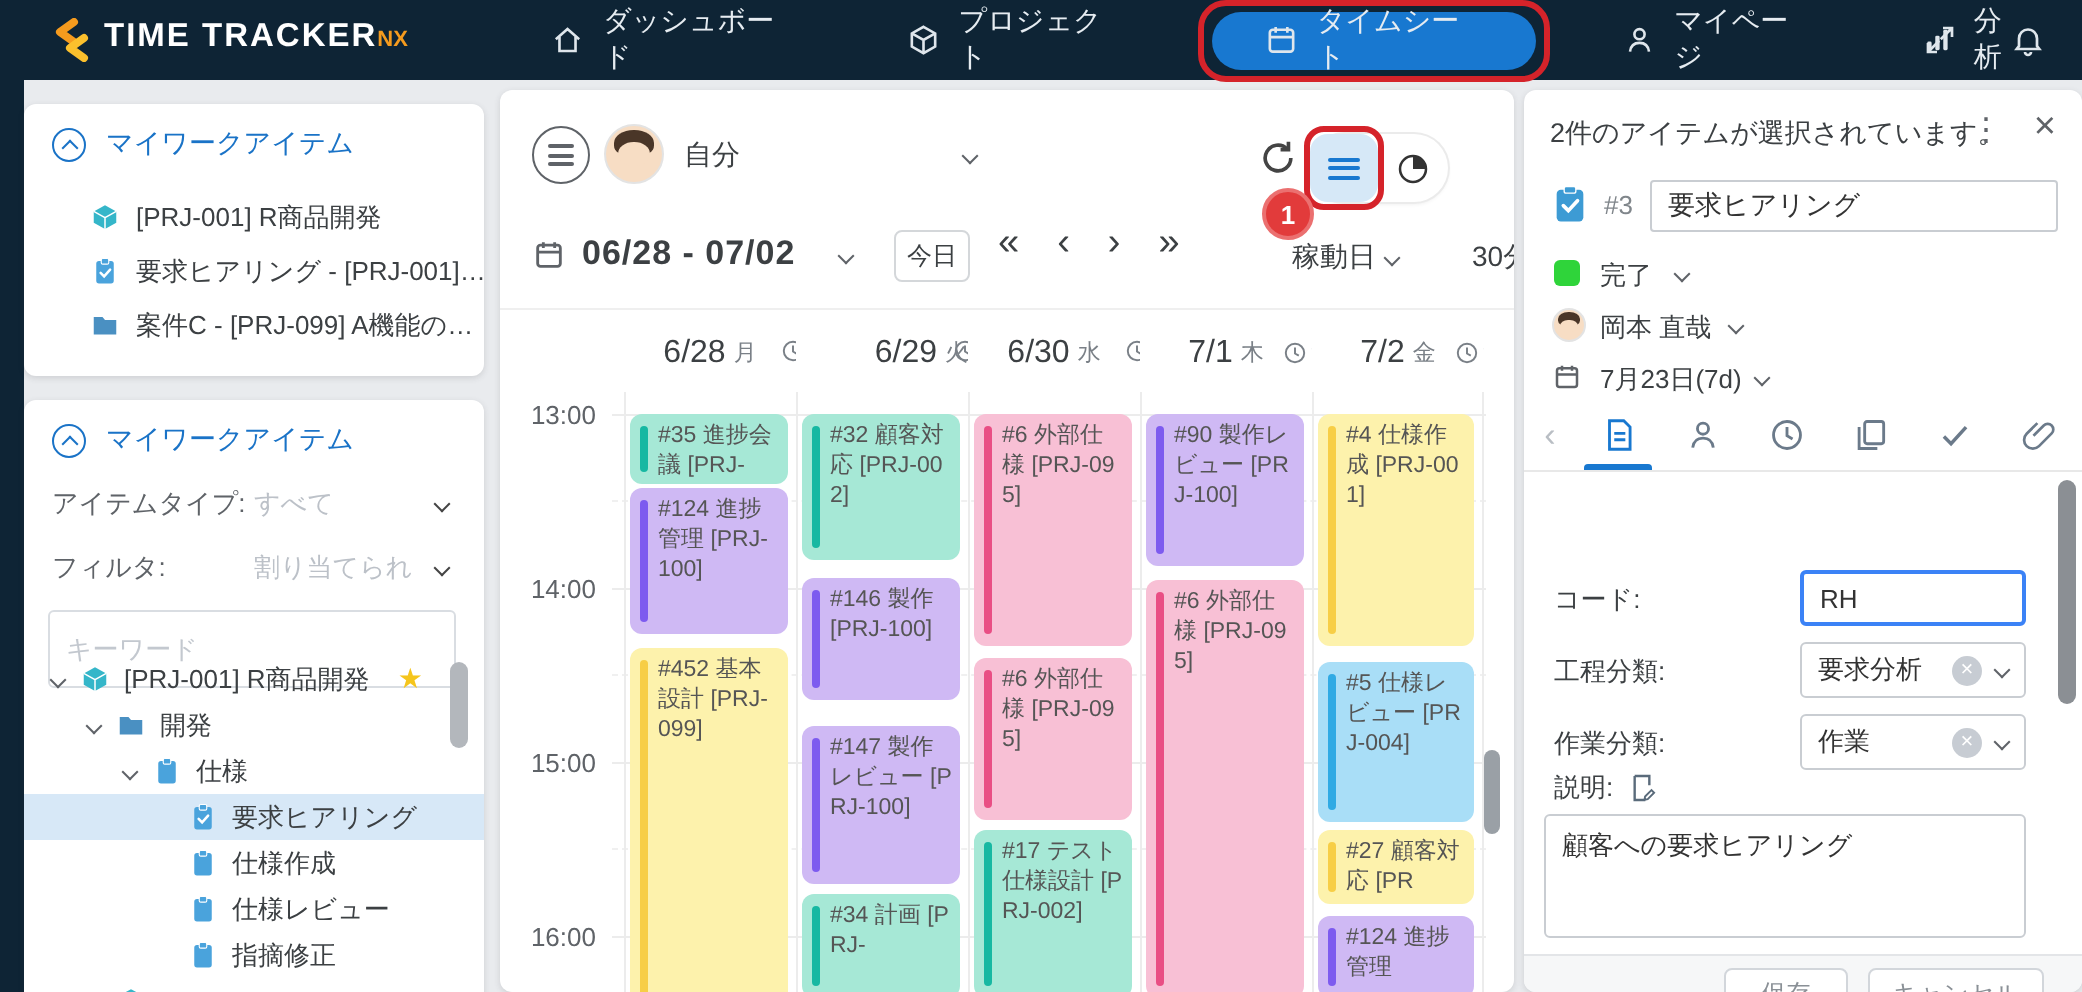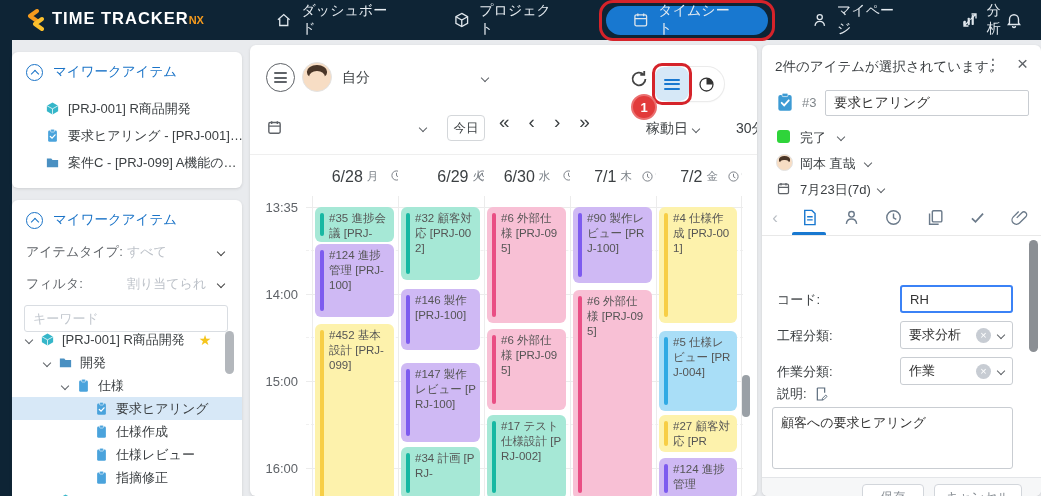--- a/index.html
+++ b/index.html
@@ -31,21 +31,21 @@
   .sect-title { color:#1a73c7; font-size:13.5px; }
   .collapse-circle { width:17px; height:17px; border:1px solid #1a73c7; border-radius:50%; position:relative; flex:0 0 auto; background:#fff; }
   .collapse-circle::after { content:""; position:absolute; left:5px; top:6.5px; width:5px; height:5px; border-left:1.6px solid #1a73c7; border-top:1.6px solid #1a73c7; transform:rotate(45deg); }
   .mywork-list { padding:14px 0 0 0; }
   .mw-item { display:flex; align-items:center; gap:8px; padding:4.5px 6px 4.5px 33px; font-size:13px; color:#3c4043; white-space:nowrap; overflow:hidden; cursor:pointer; }
   .mw-item .ticon { width:15px; height:15px; flex:0 0 auto; }
   .form-row { display:flex; align-items:center; padding:0 14px; margin-top:14px; font-size:13px; color:#5f6368; }
   .form-row .flabel { width:101px; flex:0 0 auto; }
   .fake-select { display:flex; align-items:center; flex:1; color:#bcc1c8; font-size:13px; }
   .fake-select .chv { margin-left:auto; margin-right:4px; border-color:#444; }
-  .kw-input { margin:12px 12px 0 12px; width:204px; height:27px; border:1px solid #d9dde2; border-radius:3px; font-size:13px; padding:0 8px; color:#333; font-family:inherit; }
+  .kw-input { margin:12px 12px 0 12px; width:204px; height:39px; border:1px solid #d9dde2; border-radius:3px; font-size:13px; padding:0 8px; color:#333; font-family:inherit; }
   .kw-input::placeholder { color:#c3c8cf; }
   .tree { position:absolute; left:0; top:128px; right:0; bottom:0; overflow:hidden; }
   .tree-row { display:flex; align-items:center; height:23px; font-size:13px; color:#3c4043; white-space:nowrap; cursor:pointer; position:relative; }
   .tree-row.selected { background:#d7e8f7; }
   .tree-row .ticon { width:15px; height:15px; margin-right:7px; flex:0 0 auto; }
   .tree-row .chv { margin-right:8px; flex:0 0 auto; }
   .tree-star { color:#f5c51c; font-size:14px; margin-left:14px; }
   .chv { width:6px; height:6px; border-left:1.6px solid #5f6368; border-bottom:1.6px solid #5f6368; transform:rotate(-45deg); display:inline-block; flex:0 0 auto; }
 
   
@@ -394,20 +394,21 @@
     </div>
     <div class="badge-1">1</div>
   </div>
   <div class="cal-row2">
     <span class="cal-ic nicon">
         <svg viewBox="0 0 24 24" fill="none" stroke="currentColor" stroke-width="2">
           <rect x="4" y="5" width="16" height="15" rx="2"></rect>
           <path d="M8 3v4M16 3v4M4 10h16"></path>
         </svg>
       </span>
+    <span class="date-range">06/28 - 07/02</span>
     <span class="chv date-chv"></span>
     <button class="today-btn">今日</button>
     <div class="wk-arrows">
         <span>«</span>
         <span>‹</span>
         <span>›</span>
         <span>»</span>
       </div>
     <span class="workday">稼動日</span>
     <span class="chv workday-chv"></span>
@@ -476,21 +477,21 @@
               <path d="M12 7v5.5l3.5 2"></path>
             </svg>
           </span>
           <span>9</span>
         </span>
       </div>
     </div>
   <div class="grid">
       <div class="hline" style="top: 11px;"></div>
       <div class="hline half" style="top: 54px;"></div>
-      <div class="tlabel" style="top: 4px;">13:35</div>
+      <div class="tlabel" style="top: 4px;">13:00</div>
       <div class="hline" style="top: 98px;"></div>
       <div class="hline half" style="top: 141px;"></div>
       <div class="tlabel" style="top: 91px;">14:00</div>
       <div class="hline" style="top: 185px;"></div>
       <div class="hline half" style="top: 228px;"></div>
       <div class="tlabel" style="top: 178px;">15:00</div>
       <div class="hline" style="top: 272px;"></div>
       <div class="tlabel" style="top: 265px;">16:00</div>
       <div class="col" style="left: 62px; width: 86px;">
         <div class="ev" style="top: 11px; height: 35px; background: rgb(166, 232, 214); --bar: #17b8a2;">#35 進捗会議 [PRJ-</div>

